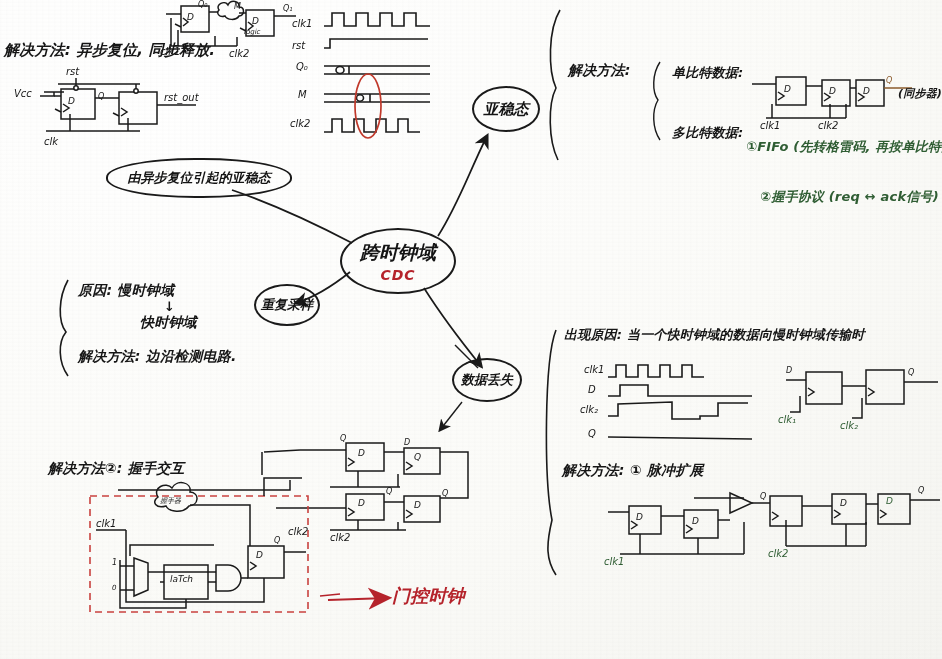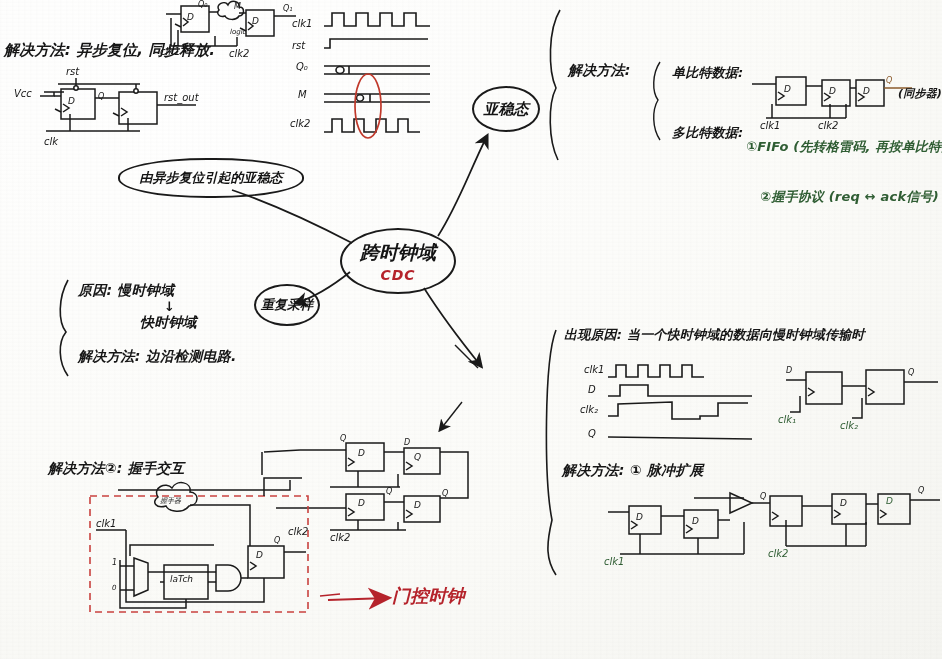--- a/index.html
+++ b/index.html
@@ -291,21 +291,21 @@
   <div class="ink hw" style="left:4px;top:42px;font-size:15px;">
     <span>解决方法:</span>
     <span>异步复位, 同步释放.</span>
   </div>
 
   <div class="ink tinylbl" style="left:198px;top:0px;">Q₀</div>
   <div class="ink tinylbl" style="left:234px;top:2px;">M</div>
   <div class="ink tinylbl" style="left:283px;top:4px;">Q₁</div>
   <div class="ink tinylbl" style="left:187px;top:12px;font-size:9px;">D</div>
   <div class="ink tinylbl" style="left:252px;top:16px;font-size:9px;">D</div>
-  <div class="ink tinylbl" style="left:218px;top:28px;font-size:7px;padding-left:12px;">logic</div>
+  <div class="ink tinylbl" style="left:232px;top:28px;font-size:7px;padding-left:12px;">logic</div>
   <div class="ink smalllbl" style="left:160px;top:46px;">clk1</div>
   <div class="ink smalllbl" style="left:229px;top:48px;">clk2</div>
 
   <div class="ink smalllbl" style="left:14px;top:88px;">Vcc</div>
   <div class="ink smalllbl" style="left:66px;top:66px;">rst</div>
   <div class="ink tinylbl" style="left:68px;top:96px;font-size:9px;">D</div>
   <div class="ink tinylbl" style="left:98px;top:92px;">Q</div>
   <div class="ink smalllbl" style="left:44px;top:136px;">clk</div>
   <div class="ink smalllbl" style="left:164px;top:92px;">rst_out</div>
 
@@ -317,28 +317,31 @@
 
   <div class="nodeoval" style="left:340px;top:228px;width:112px;height:62px;font-size:19px;">
     <span>跨时钟域</span>
     <span class="red" style="font-size:14px;font-weight:700;letter-spacing:1px;margin-top:1px;">CDC</span>
   </div>
 
   <div class="nodeoval" style="left:472px;top:86px;width:64px;height:42px;font-size:15px;">
     <span>亚稳态</span>
   </div>
 
-  <div class="nodeoval" style="left:118px;top:158px;width:182px;height:36px;font-size:13px;border-radius:48%;">
+  <div class="nodeoval" style="left:106px;top:158px;width:182px;height:36px;font-size:13px;border-radius:48%;">
     <span>由异步复位引起的亚稳态</span>
   </div>
 
   <div class="nodeoval" style="left:254px;top:284px;width:62px;height:38px;font-size:13px;">
     <span>重复采样</span>
   </div>
 
+  <div class="nodeoval" style="left:452px;top:358px;width:66px;height:40px;font-size:13px;">
+    <span>数据丢失</span>
+  </div>
 
   <div class="ink hw" style="left:568px;top:62px;font-size:14px;">解决方法:</div>
   <div class="ink hw" style="left:672px;top:66px;font-size:13px;">单比特数据:</div>
   <div class="ink hw" style="left:898px;top:88px;font-size:11px;">(同步器)</div>
   <div class="ink tinylbl" style="left:784px;top:84px;font-size:9px;">D</div>
   <div class="ink tinylbl" style="left:829px;top:86px;font-size:9px;">D</div>
   <div class="ink tinylbl" style="left:863px;top:86px;font-size:9px;">D</div>
   <div class="ink tinylbl" style="left:886px;top:76px;color:#8a5a2b;">Q</div>
   <div class="ink smalllbl" style="left:760px;top:120px;">clk1</div>
   <div class="ink smalllbl" style="left:818px;top:120px;">clk2</div>

